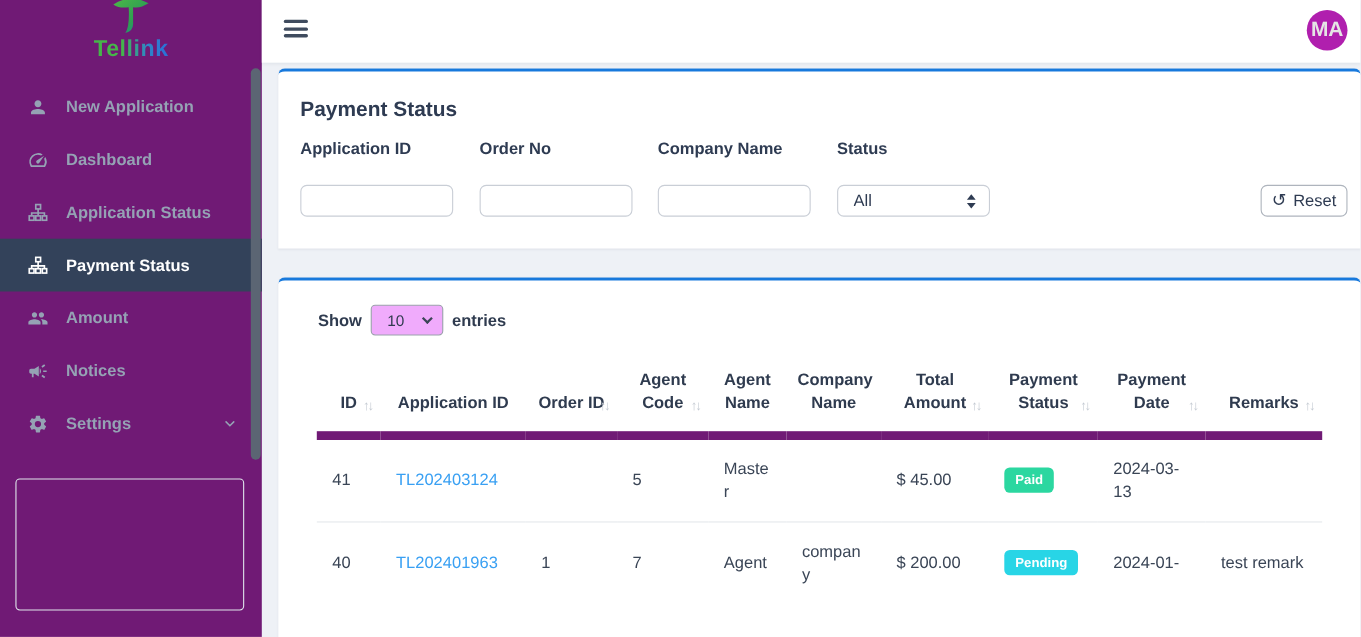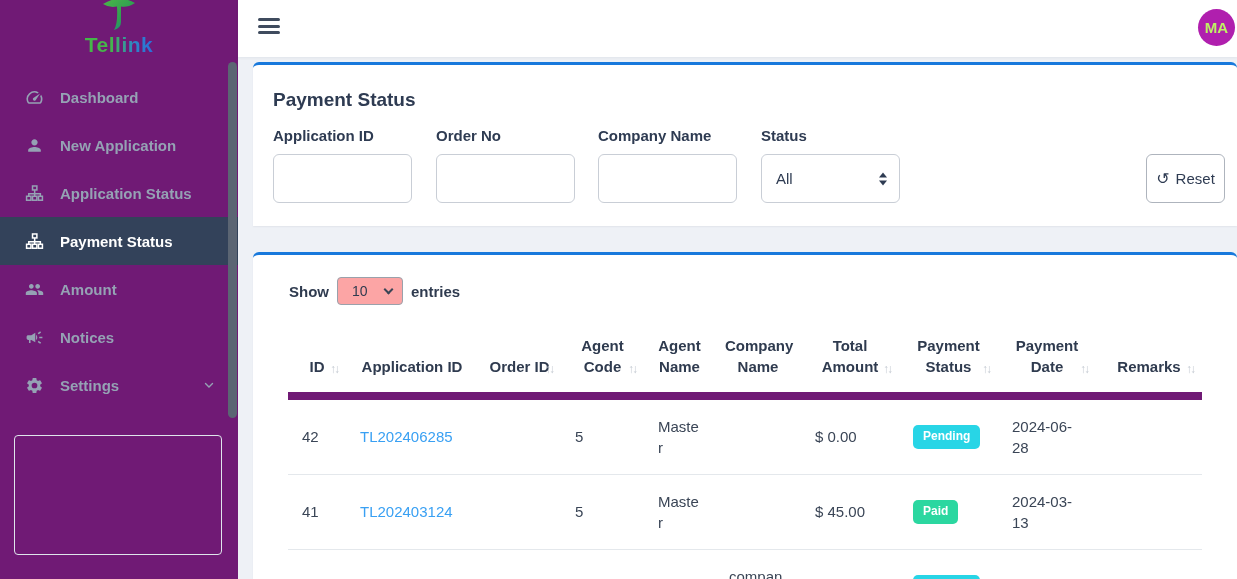--- a/index.html
+++ b/index.html
@@ -35,34 +35,34 @@
     position:absolute; left:228px; top:62px; width:9px; height:356px;
     background:#5b6573; border-radius:5px;
   }
 
   
   .topbar { position:absolute; left:238px; right:0; top:0; height:57px; background:#fff;
             box-shadow:0 1px 3px rgba(40,50,70,.07); }
   .hamburger { position:absolute; left:20px; top:18px; width:22px; height:16px;
                display:flex; flex-direction:column; justify-content:space-between; cursor:pointer; }
   .hamburger span { display:block; height:3px; border-radius:2px; background:#3f4b5e; }
-  .avatar { position:absolute; right:2px; top:9px; width:37px; height:37px; border-radius:50%;
-            background:#b01fae; color:#bef264; font-size:15px; font-weight:700;
+  .avatar { position:absolute; right:12px; top:9px; width:37px; height:37px; border-radius:50%;
+            background:#b01fae; color:#e5e5e5; font-size:19px; font-weight:700;
             display:flex; align-items:center; justify-content:center; cursor:pointer; }
 
   
   .card { position:absolute; left:253px; right:0; background:#fff;
           border-top:3px solid #1879dc; border-radius:6px 6px 0 0;
           box-shadow:0 1px 2px rgba(30,40,60,.06); }
   .card-filters { top:62px; height:164px; }
   .card-table { top:252px; height:420px; }
 
   .f-title { position:absolute; left:20px; top:24px; font-size:19px; font-weight:700; color:#2e3b52; }
   .f-label { position:absolute; top:62px; font-size:15px; font-weight:600; color:#2e3b52; }
-  .f-input, .f-select-wrap, .reset-btn { position:absolute; top:89px; height:49px; }
+  .f-input, .f-select-wrap, .reset-btn { position:absolute; top:103px; height:29px; }
   .f-input {
     width:139px; border:1px solid #c9ced6; border-radius:6px; background:#fff;
     font-family:"Liberation Sans",sans-serif; font-size:14px; color:#3a4556; padding:0 10px; outline:none;
   }
   .f-select-wrap { width:139px; }
   .f-select {
     width:100%; height:100%; border:1px solid #c9ced6; border-radius:6px; background:#fff;
     -webkit-appearance:none; -moz-appearance:none; appearance:none;
     font-family:"Liberation Sans",sans-serif; font-size:15px; color:#2e3b52; padding:0 14px; outline:none; cursor:pointer;
   }
@@ -75,21 +75,21 @@
     font-family:"Liberation Sans",sans-serif; font-size:15px; color:#2e3b52; cursor:pointer;
     display:flex; align-items:center; justify-content:center; gap:6px;
   }
   .reset-icon { font-size:16px; line-height:1; }
 
   
   .show-row { position:absolute; left:36px; top:22px; height:28px; display:flex; align-items:center; gap:8px;
               font-size:15px; font-weight:700; color:#2f3b4f;justify-content:flex-end; }
   .len-wrap { position:relative; width:66px; height:28px; }
   .len-select {
-    width:100%; height:100%; border:1px solid #9aa1ab; border-radius:4px; background:#fca5a5;
+    width:100%; height:100%; border:1px solid #9aa1ab; border-radius:4px; background:#f0abfc;
     -webkit-appearance:none; -moz-appearance:none; appearance:none;
     font-family:"Liberation Sans",sans-serif; font-size:14px; color:#2f3b4f; padding:0 0 0 14px; outline:none; cursor:pointer;
   }
   .len-chev { position:absolute; right:11px; top:9px; width:7px; height:7px;
               border-right:2px solid #3a4556; border-bottom:2px solid #3a4556; transform:rotate(45deg); pointer-events:none; }
 
   .table-wrap { position:absolute; left:35px; right:35px; top:68px; }
   table { width:100%; border-collapse:collapse; table-layout:fixed; }
   col.c0{width:58px} col.c1{width:132px} col.c2{width:83px} col.c3{width:83px} col.c4{width:71px}
   col.c5{width:86px} col.c6{width:98px} col.c7{width:99px} col.c8{width:98px} col.c9{width:auto}
@@ -125,33 +125,33 @@
           </linearGradient>
         </defs>
         <path d="M7 7 Q23 -3 39 6 Q31 11 25 9.5 L25 25 Q25 31 18 33 Q22 27 21 9.5 Q13 11 7 7 Z" fill="url(#lg1)"></path>
       </svg>
       <span class="logo-word">Tellink</span>
     </div>
     <nav class="nav" id="nav">
   <div class="nav-item">
     <span class="nicon">
             <svg viewBox="0 0 24 24" fill="currentColor">
+              <path d="M12 12c2.21 0 4-1.79 4-4s-1.79-4-4-4-4 1.79-4 4 1.79 4 4 4zm0 2c-2.67 0-8 1.34-8 4v2h16v-2c0-2.66-5.33-4-8-4z"></path>
+            </svg>
+          </span>
+    <span class="nlabel">New Application</span>
+  </div>
+
+  <div class="nav-item">
+    <span class="nicon">
+            <svg viewBox="0 0 24 24" fill="currentColor">
               <path d="M20.38 8.57l-1.23 1.85a8 8 0 0 1-.22 7.58H5.07A8 8 0 0 1 15.58 6.85l1.85-1.23A10 10 0 0 0 3.35 19a2 2 0 0 0 1.72 1h13.85a2 2 0 0 0 1.74-1 10 10 0 0 0-.27-10.44zm-9.79 6.84a2 2 0 0 0 2.83 0l5.66-8.49-8.49 5.66a2 2 0 0 0 0 2.83z"></path>
             </svg>
           </span>
     <span class="nlabel">Dashboard</span>
-  </div>
-
-  <div class="nav-item">
-    <span class="nicon">
-            <svg viewBox="0 0 24 24" fill="currentColor">
-              <path d="M12 12c2.21 0 4-1.79 4-4s-1.79-4-4-4-4 1.79-4 4 1.79 4 4 4zm0 2c-2.67 0-8 1.34-8 4v2h16v-2c0-2.66-5.33-4-8-4z"></path>
-            </svg>
-          </span>
-    <span class="nlabel">New Application</span>
   </div>
 
   <div class="nav-item">
     <span class="nicon">
             <svg viewBox="0 0 24 24" fill="none" stroke="currentColor" stroke-width="1.9">
               <rect x="9.5" y="2.5" width="5.5" height="5"></rect>
               <path d="M12.2 7.5v3M4.8 15v-2.8h14.6V15M12.2 10.5V15"></path>
               <rect x="2" y="15.5" width="5.5" height="5"></rect>
               <rect x="9.5" y="15.5" width="5.5" height="5"></rect>
               <rect x="17" y="15.5" width="5" height="5"></rect>
@@ -319,32 +319,20 @@
     <span class="sort">↑↓</span>
   </th>
 
   <th>
     <span class="col-label">Remarks</span>
     <span class="sort">↑↓</span>
   </th>
 </tr>
           </thead>
         <tbody id="tbody">
-  <tr>
-    <td>42</td>
-    <td><a>TL202406285</a></td>
-    <td></td>
-    <td>5</td>
-    <td>Master</td>
-    <td></td>
-    <td>$ 0.00</td>
-    <td><span class="badge" style="background: rgb(40, 213, 230);">Pending</span></td>
-    <td>2024-06-28</td>
-    <td></td>
-  </tr>
 
   <tr>
     <td>41</td>
     <td><a>TL202403124</a></td>
     <td></td>
     <td>5</td>
     <td>Master</td>
     <td></td>
     <td>$ 45.00</td>
     <td><span class="badge" style="background: rgb(43, 215, 160);">Paid</span></td>

